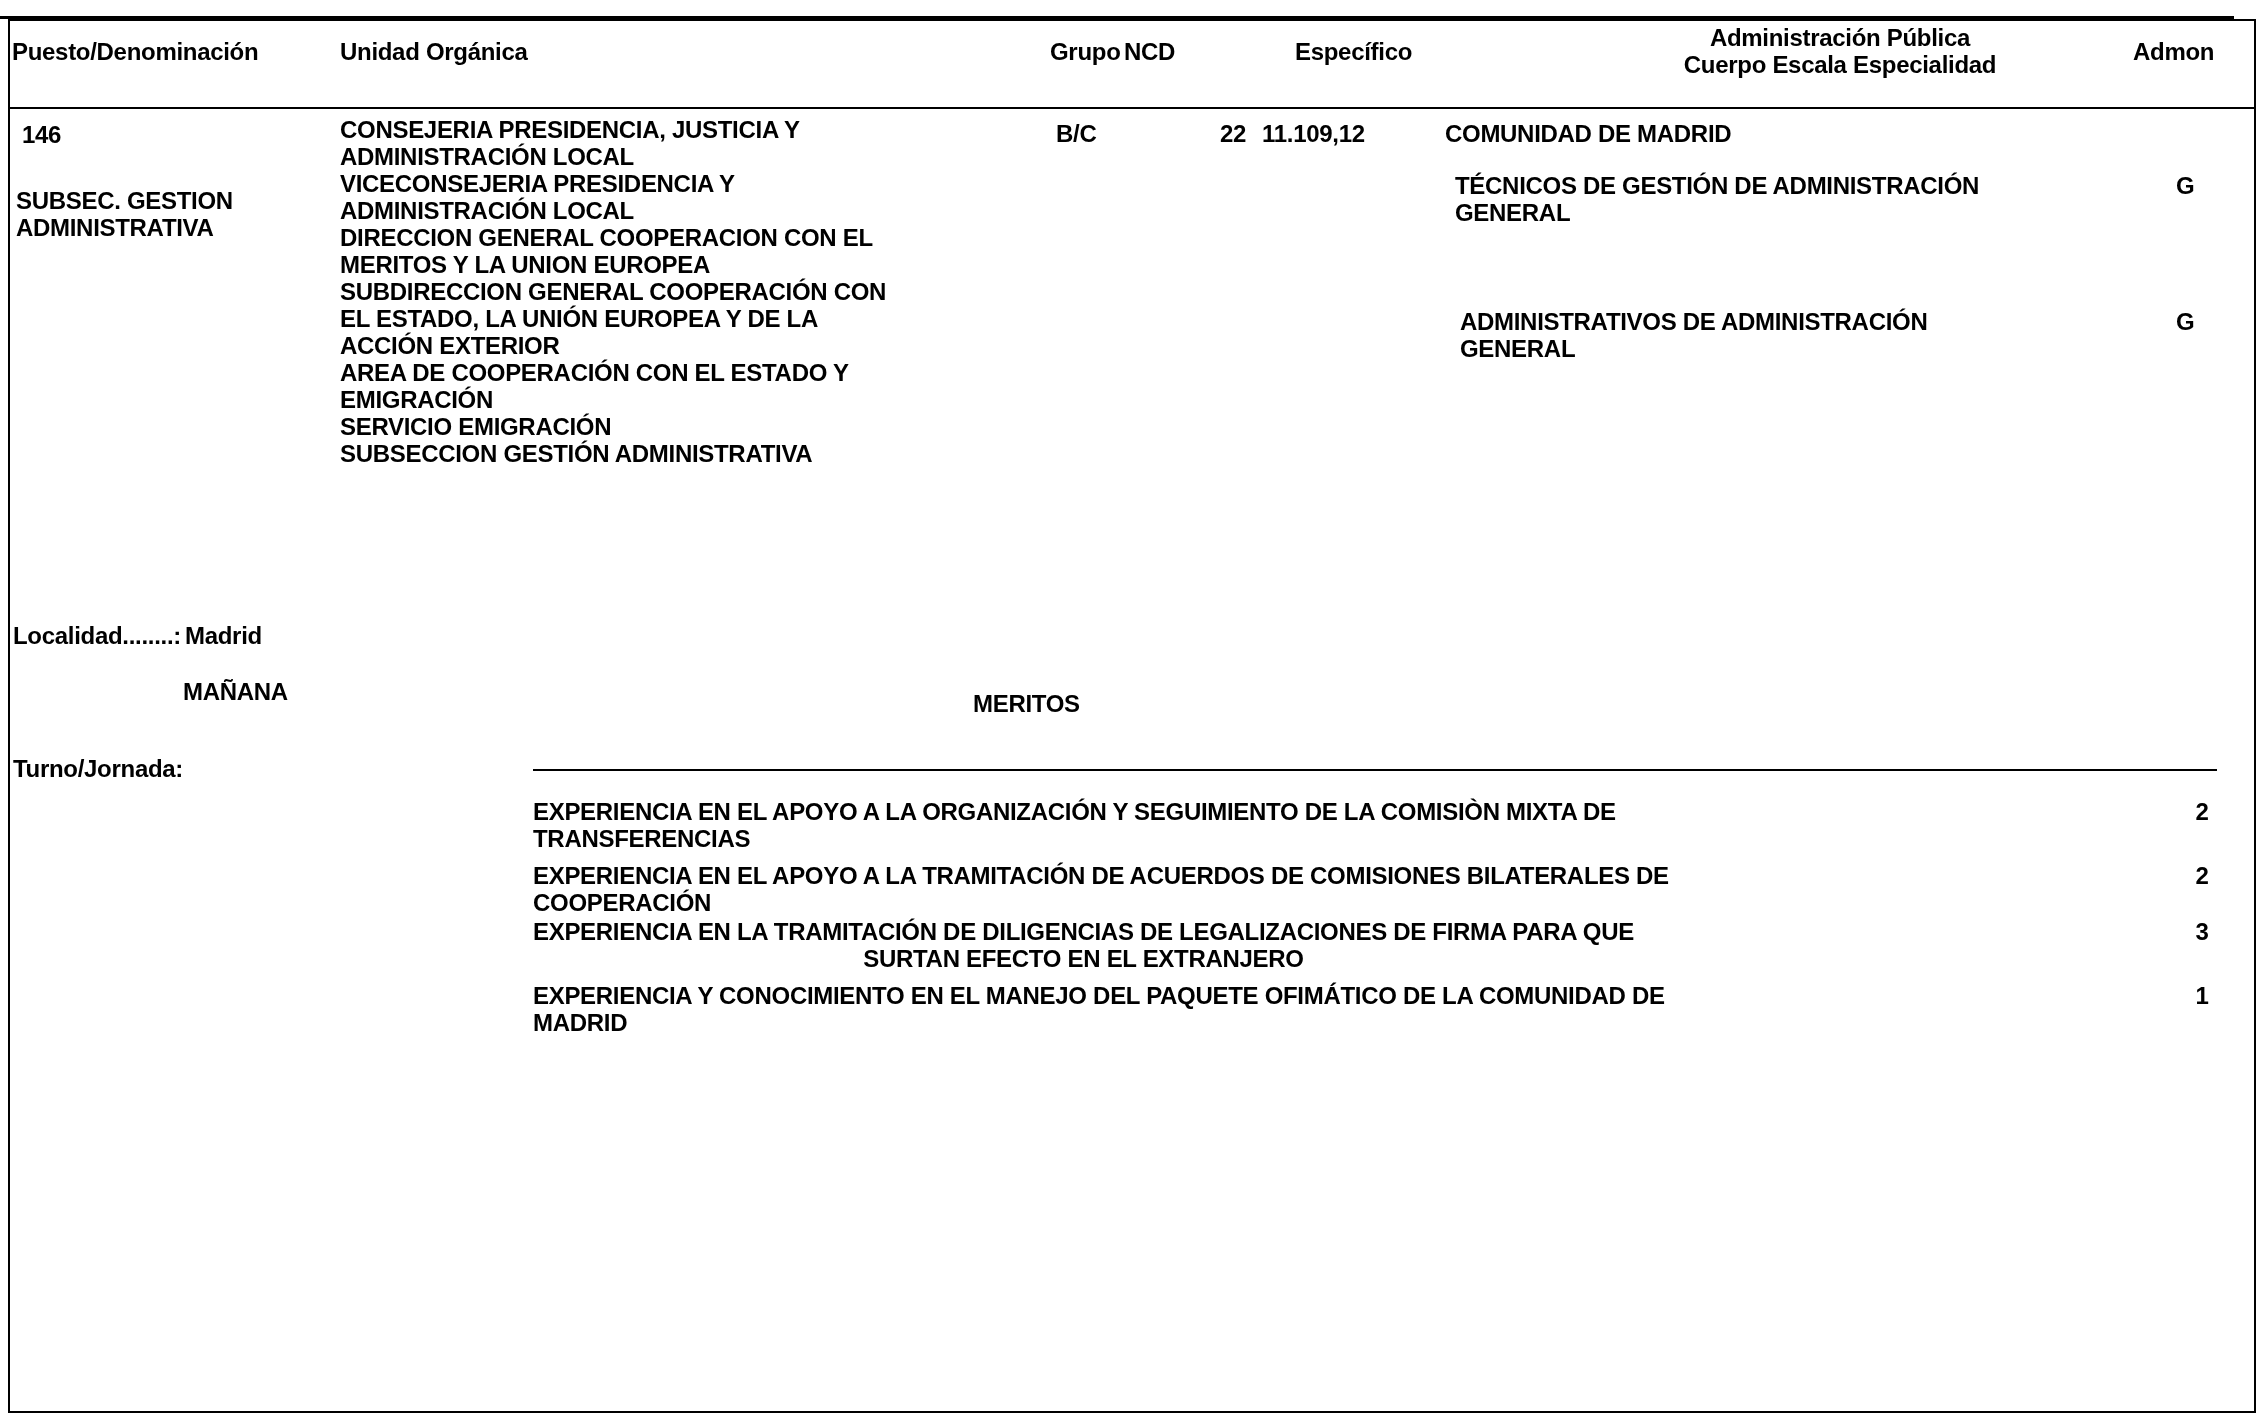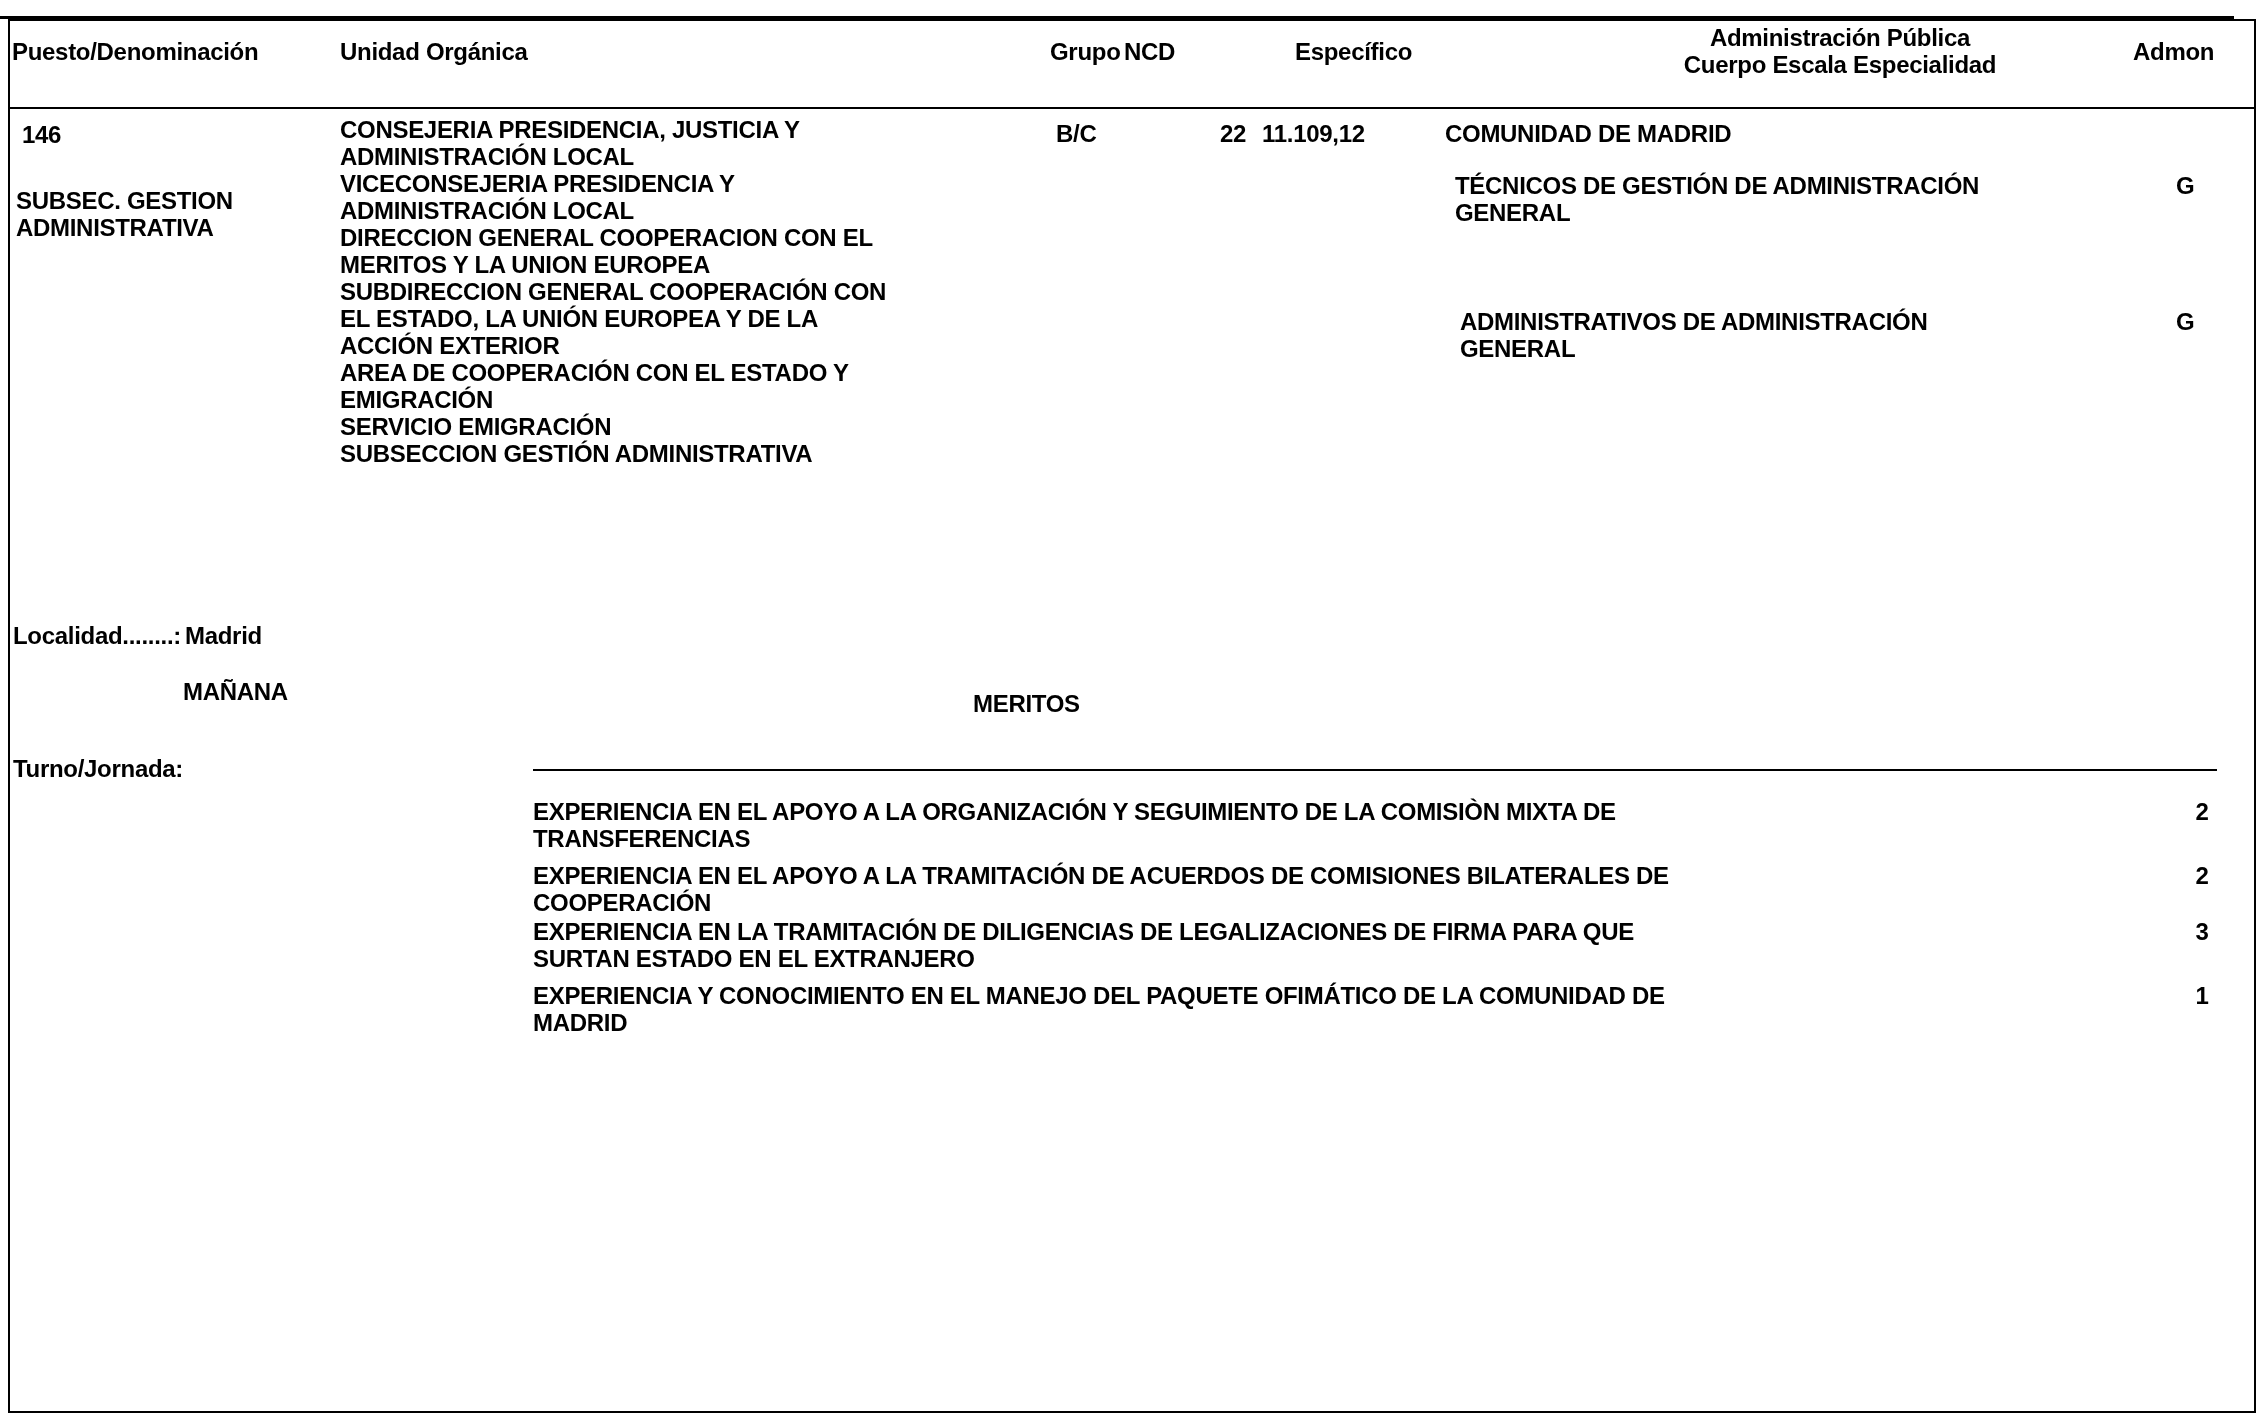--- a/index.html
+++ b/index.html
@@ -127,23 +127,23 @@
 
   <div>
     <div class="merit-text" style="top:862px;">
       <div>EXPERIENCIA EN EL APOYO A LA TRAMITACIÓN DE ACUERDOS DE COMISIONES BILATERALES DE</div>
       <div>COOPERACIÓN</div>
     </div>
     <div class="merit-score" style="top:862px;">2</div>
   </div>
 
   <div>
-    <div class="merit-text" style="top:918px;">
+    <div class="merit-text" style="top:918px;text-align:center;">
       <div>EXPERIENCIA EN LA TRAMITACIÓN DE DILIGENCIAS DE LEGALIZACIONES DE FIRMA PARA QUE</div>
-      <div>SURTAN ESTADO EN EL EXTRANJERO</div>
+      <div>SURTAN EFECTO EN EL EXTRANJERO</div>
     </div>
     <div class="merit-score" style="top:918px;">3</div>
   </div>
 
   <div>
     <div class="merit-text" style="top:982px;">
       <div>EXPERIENCIA Y CONOCIMIENTO EN EL MANEJO DEL PAQUETE OFIMÁTICO DE LA COMUNIDAD DE</div>
       <div>MADRID</div>
     </div>
     <div class="merit-score" style="top:982px;">1</div>

